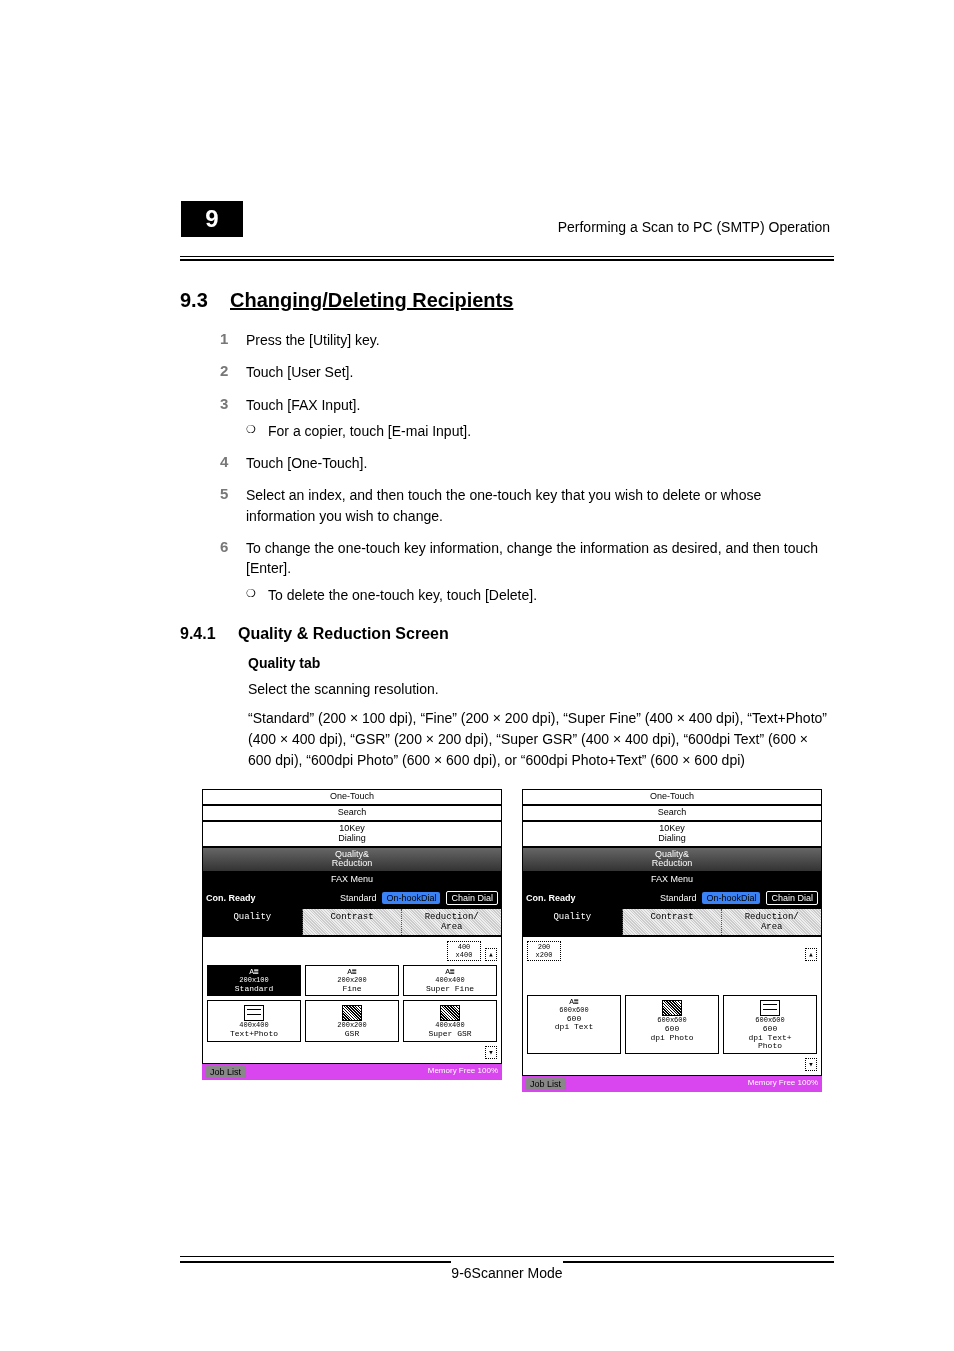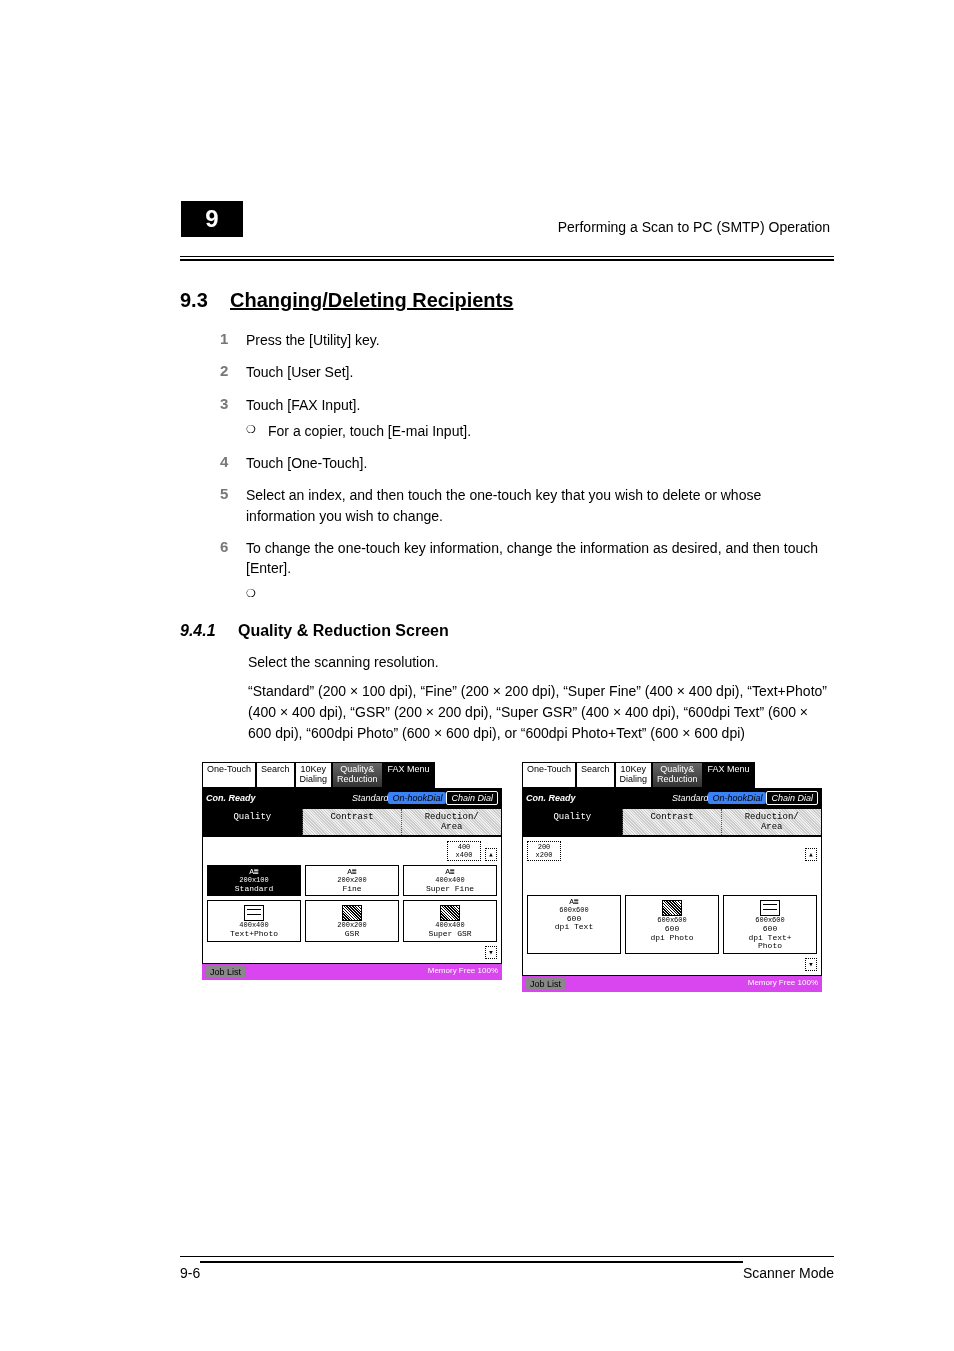--- a/index.html
+++ b/index.html
@@ -45,21 +45,21 @@
     margin: 28px 0 18px 0;
     text-decoration: underline;
   }
   h2.section-title .num { display:inline-block; width: 50px; }
 
   h3.subsection-title {
     font-size: 16px;
     font-weight: bold;
     margin: 20px 0 12px 0;
   }
-  h3.subsection-title .num { display:inline-block; width: 58px; font-style: italic; }
+  h3.subsection-title .num { display:inline-block; width: 58px; }
 
   .steps { margin-left: 40px; }
   .step-row { display: flex; margin: 12px 0; }
   .step-num {
     width: 26px;
     font-weight: bold;
     color: #777;
     font-size: 15px;
     flex-shrink: 0;
   }
@@ -91,41 +91,41 @@
     display: flex;
     gap: 20px;
     margin: 18px 0 0 22px;
   }
   .screenshot {
     width: 300px;
     font-size: 9px;
     font-family: "Courier New", monospace;
   }
   
-  .tabs-row { display:flex; }
+  .tabs-row { display:flex;flex-direction:column; }
   .tab {
     border:1px solid #000;
     padding: 2px 4px;
     text-align:center;
     font-family: Arial, sans-serif;
     font-size: 9px;
     white-space: nowrap;
     line-height: 1.1;
   }
   .tab.active { background: linear-gradient(#666,#333); color:#fff; }
   .tab.invert { background:#000; color:#fff; }
 
   .lcd-bar {
     background:#000;
     color:#fff;
     display:flex;
     align-items:center;
     padding: 3px 4px;
+    gap: 6px;
     font-family: Arial, sans-serif;
-    font-style: italic;
   }
   .lcd-bar .pill {
     background:#3b82f6; color:#000;
     border-radius:2px;
     padding: 1px 4px;
   }
   .lcd-bar .pill.dark { background:#000; color:#fff; border:1px solid #fff; }
 
   .sub-tabs { display:flex; border:1px solid #000; }
   .sub-tab {
@@ -181,21 +181,21 @@
     justify-content:space-between; padding:2px 4px;
     font-family: Arial, sans-serif;
   }
   .bottom-bar .jl{
     background:#888; color:#000; padding:1px 4px; border-radius:1px;
   }
 
   .footer{
     position:absolute;
     bottom: 70px; left:180px; right:120px;
-    display:flex; justify-content:space-between;
+    display:flex; justify-content:center;
     font-size: 14px;
     border-top:1px solid #000;
     padding-top: 2px;
   }
   .footer::before{
     content:"";
     position:absolute; top:4px; left:0; right:0;
     border-top: 2px solid #000;
   }
   .footer span{ background:#fff; position:relative; z-index:1; padding-top:6px; }
@@ -246,30 +246,32 @@
     <div class="step-row">
         <div class="step-num">5</div>
         <div class="step-text">Select an index, and then touch the one-touch key that you wish to delete or whose information you wish to change.</div>
       </div>
     <div class="step-row">
         <div class="step-num">6</div>
       <div class="step-text">
         <span>To change the one-touch key information, change the information as desired, and then touch [Enter].</span>
         <div class="sub-bullet">
             <span class="circ">❍</span>
+            <span>To delete the one-touch key, touch [Delete].</span>
           </div>
       </div>
     </div>
   </div>
 
 
   <h3 class="subsection-title">
     <span class="num">9.4.1</span><span>Quality &amp; Reduction Screen</span>
   </h3>
 
+  <div class="bold-heading">Quality tab</div>
   <div class="body-para">Select the scanning resolution.</div>
   <div class="body-para">“Standard” (200 × 100 dpi), “Fine” (200 × 200 dpi), “Super Fine” (400 × 400 dpi), “Text+Photo” (400 × 400 dpi), “GSR” (200 × 200 dpi), “Super GSR” (400 × 400 dpi), “600dpi Text” (600 × 600 dpi), “600dpi Photo” (600 × 600 dpi), or “600dpi Photo+Text” (600 × 600 dpi)</div>
 
   <div class="screenshots-row">
 
     <div class="screenshot">
       <div class="tabs-row">
         <div class="tab">One-Touch</div>
         <div class="tab">Search</div>
         <div class="tab" style="white-space:pre">10Key

